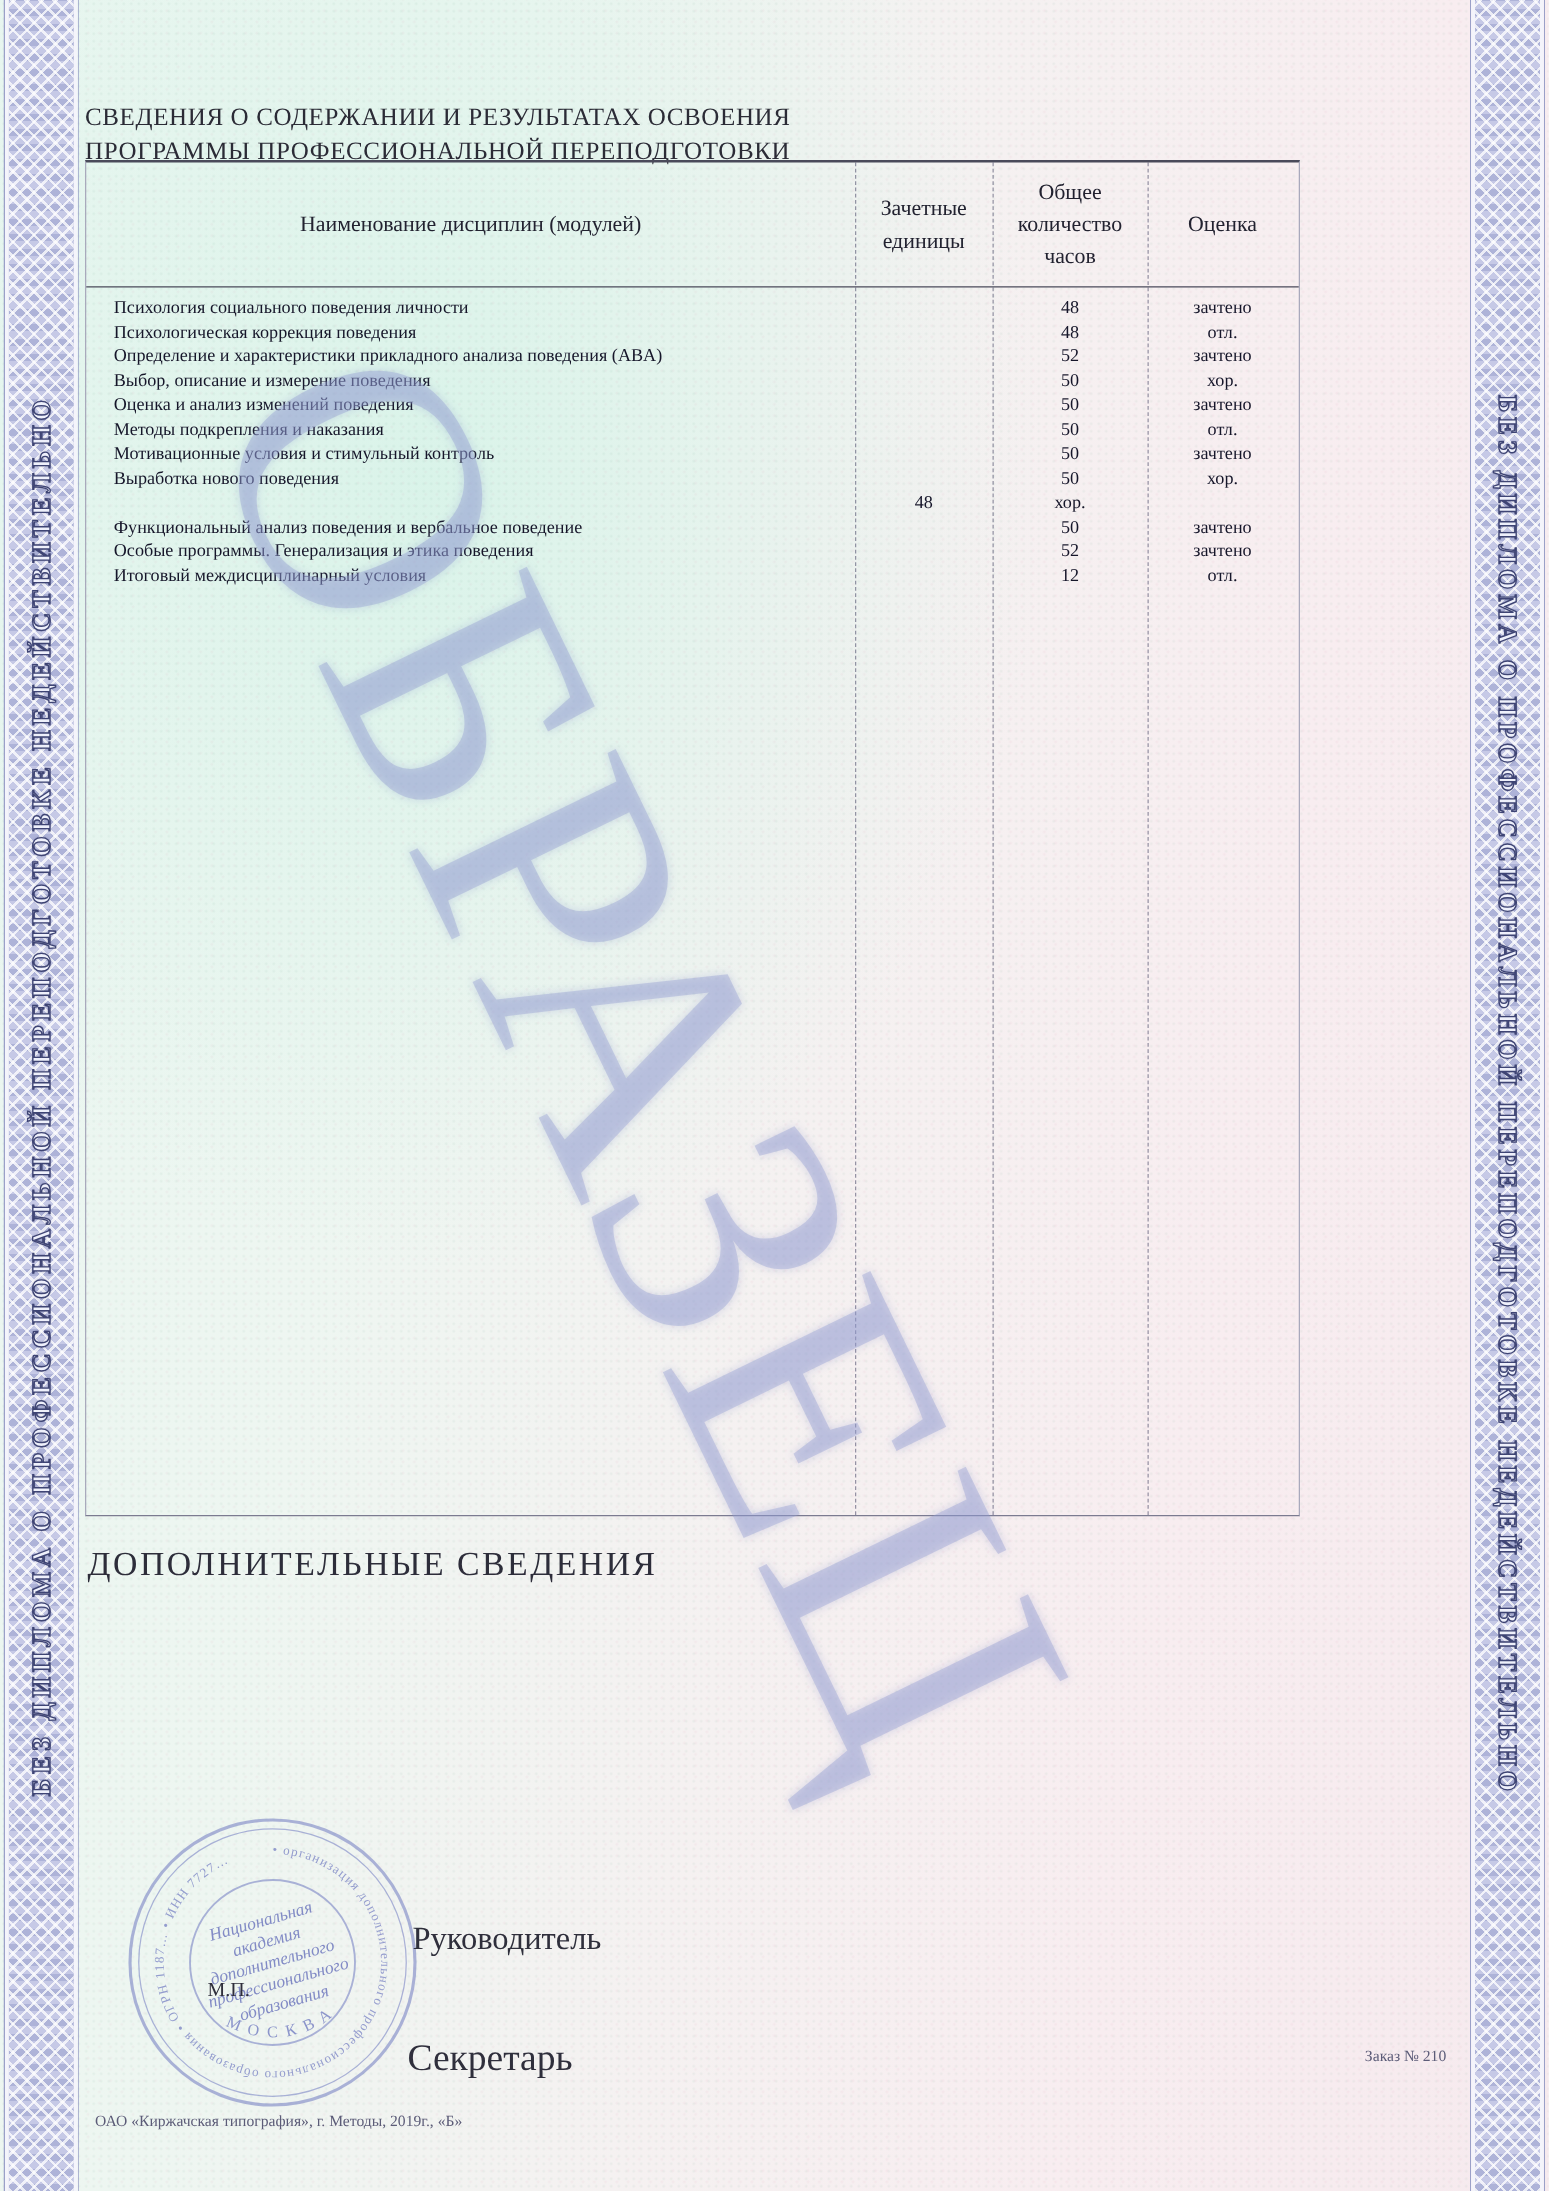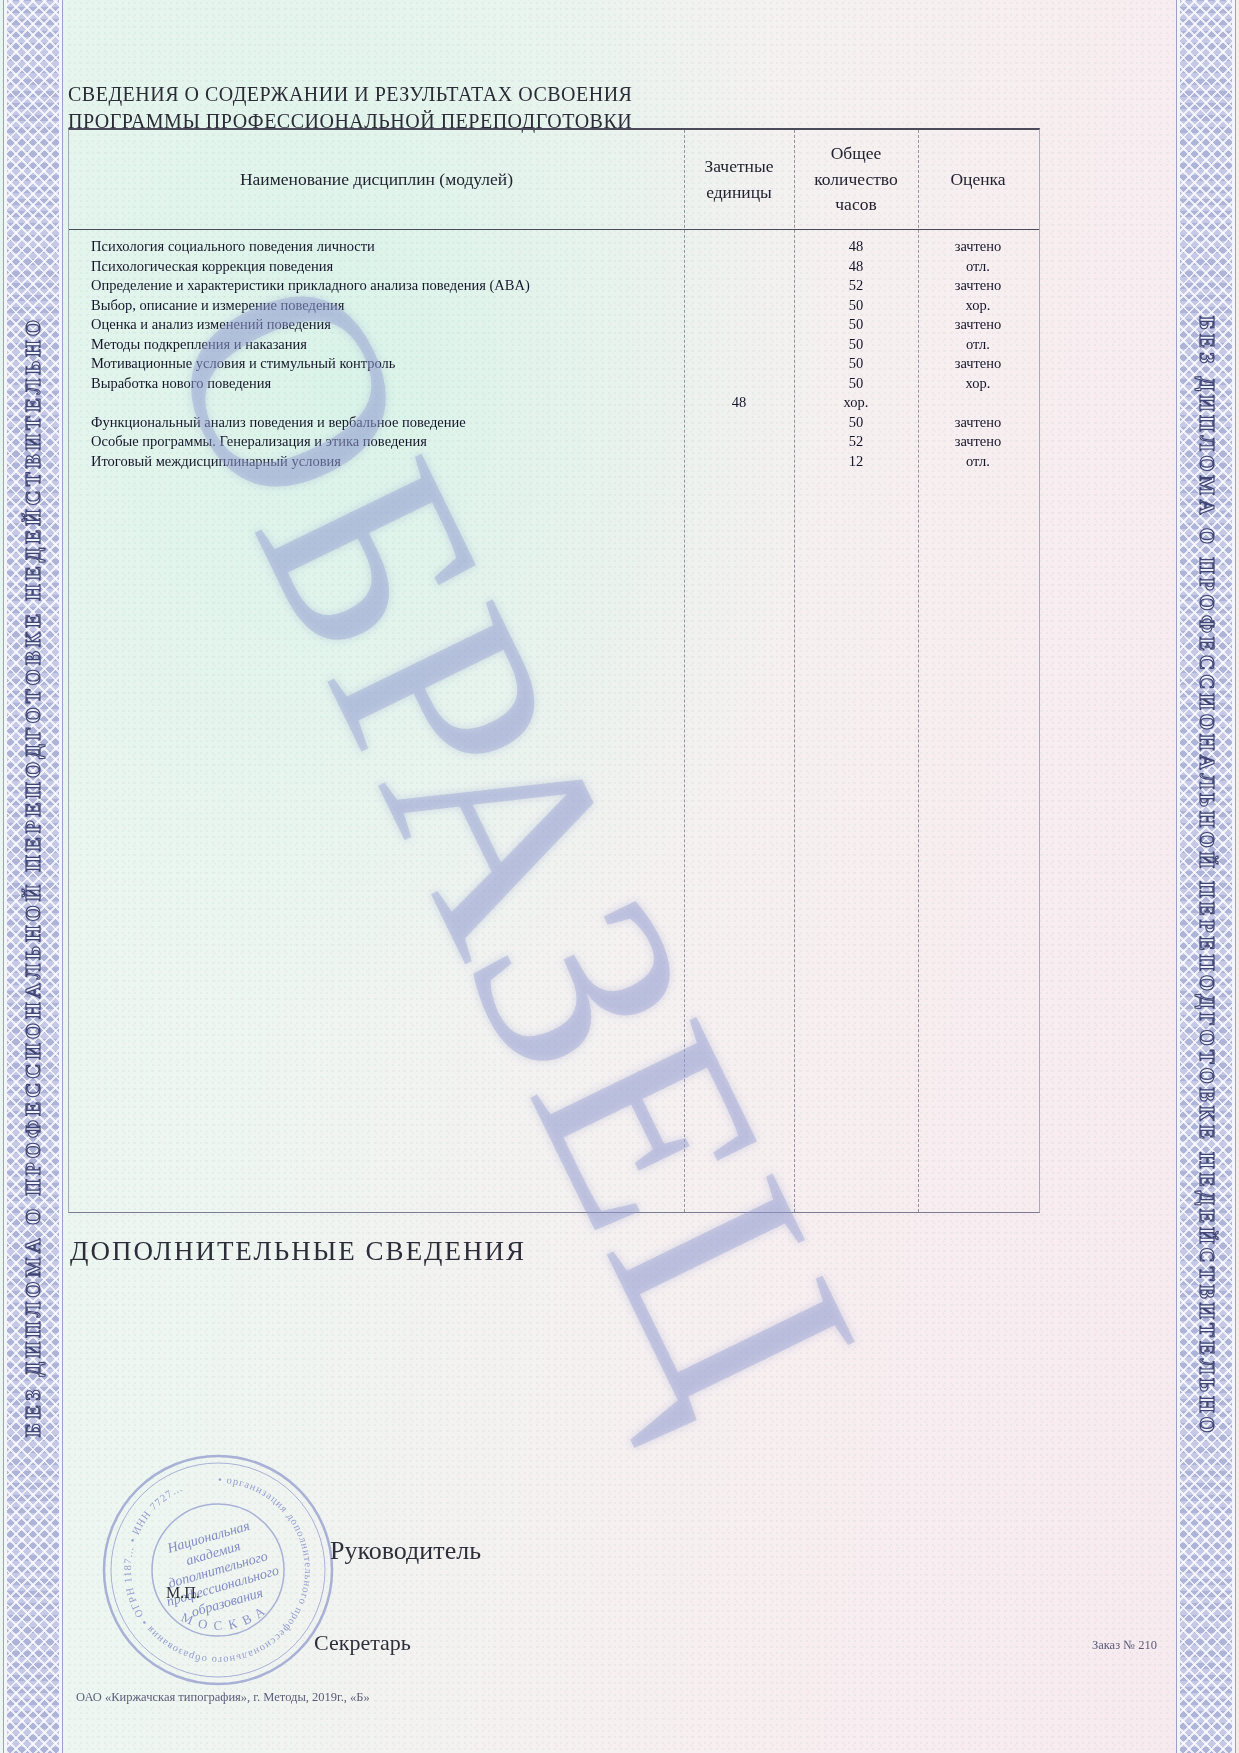--- a/index.html
+++ b/index.html
@@ -98,21 +98,21 @@
   
   .dop-heading{
     position:absolute;left:70px;top:1236px;z-index:2;
     font-size:27px;letter-spacing:2px;color:#2d2d3a;
   }
 
   
   .stamp{position:absolute;left:92px;top:1444px;z-index:1;}
   .mp-label{position:absolute;left:166px;top:1584px;z-index:2;font-size:16px;color:#2f2f3c;}
   .sig-head{position:absolute;left:330px;top:1536px;z-index:2;font-size:26px;color:#2f2f3c;}
-  .sig-secretary{position:absolute;left:314px;top:1630px;z-index:2;font-size:22px;color:#2f2f3c;}
+  .sig-secretary{position:absolute;left:326px;top:1630px;z-index:2;font-size:30px;color:#2f2f3c;}
 
   
   .footer-left{position:absolute;left:76px;top:1690px;z-index:2;font-size:12.5px;color:#5c5c78;}
   .footer-right{position:absolute;right:82px;top:1638px;z-index:2;font-size:12.5px;color:#5c5c78;}
 </style>
 </head>
 <body>
 
 <div class="page">
   <div class="texture"></div>

